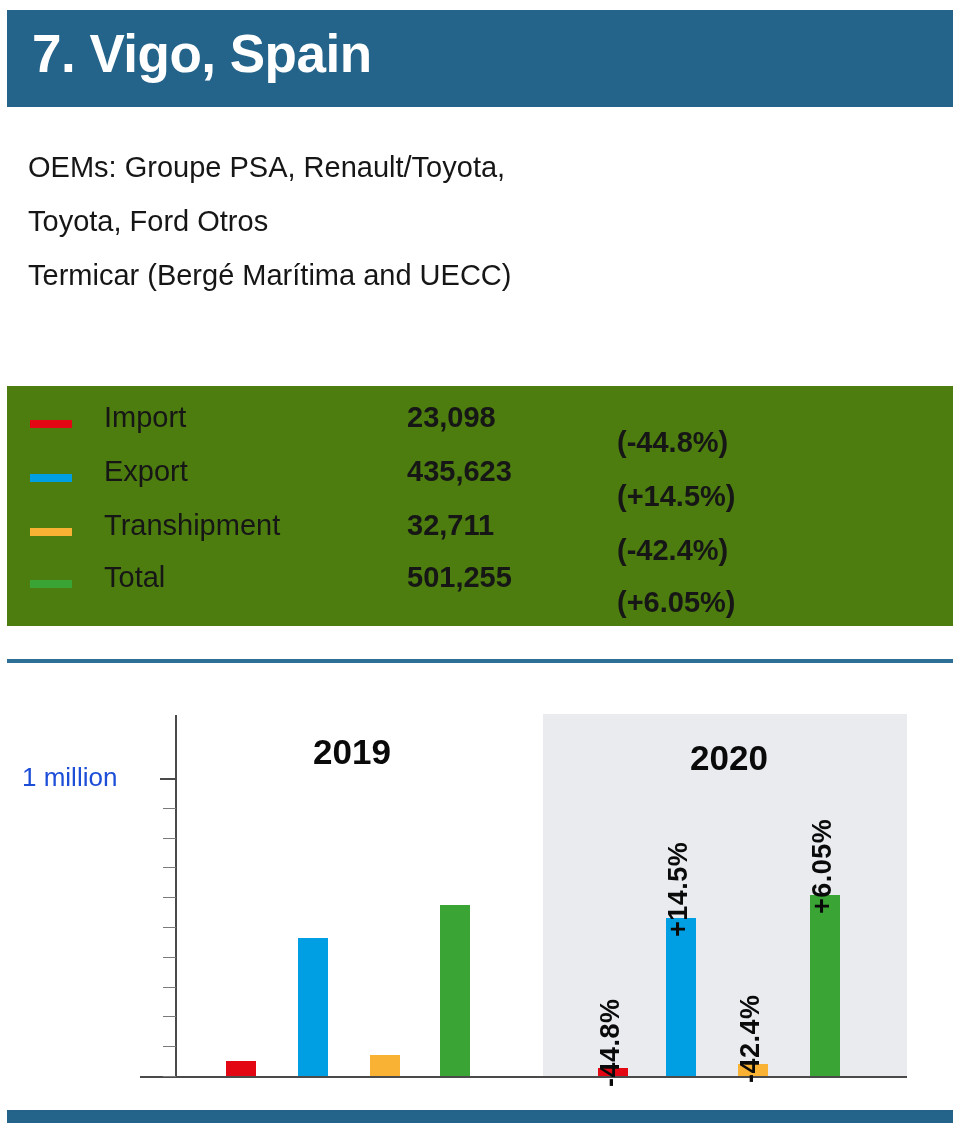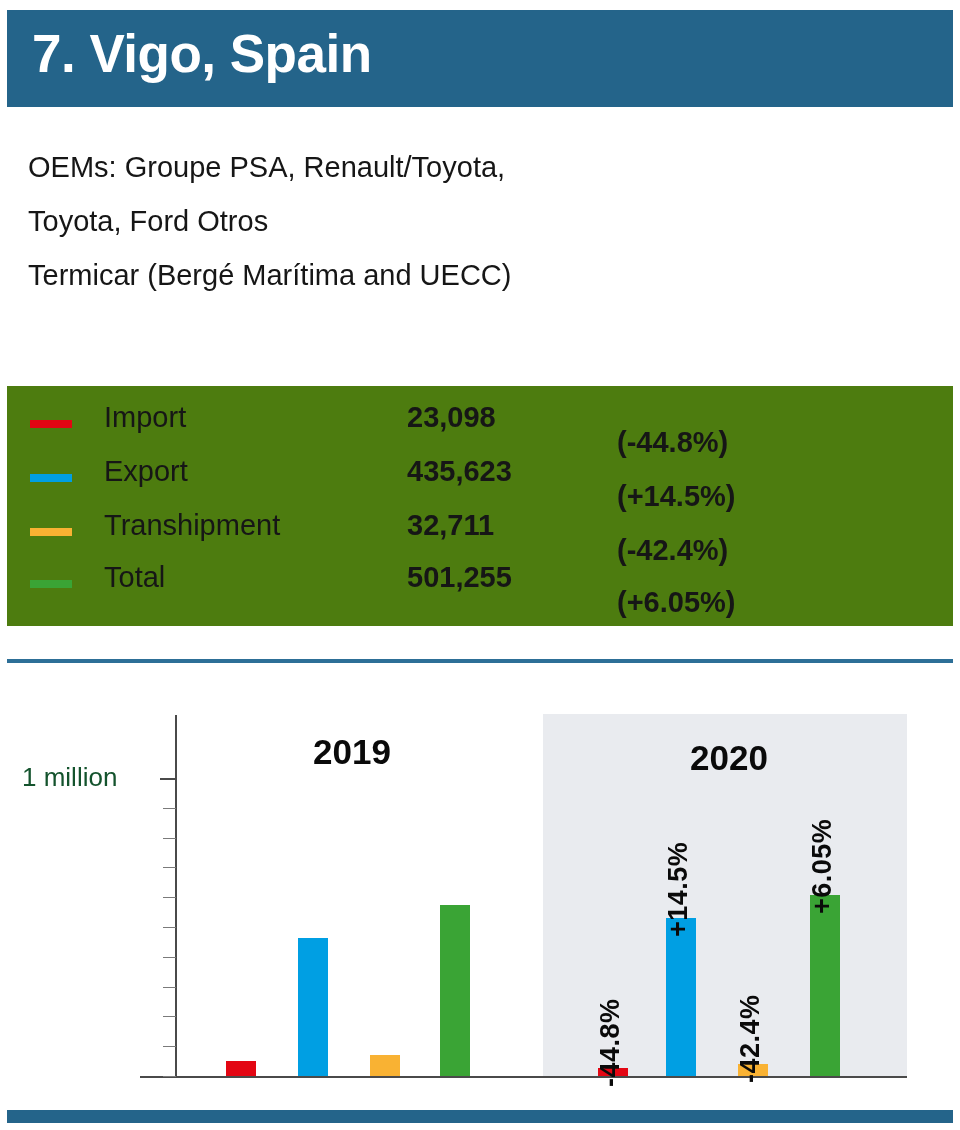--- a/index.html
+++ b/index.html
@@ -171,21 +171,21 @@
   .tick.minor {
     left: 163px;
     width: 13px;
   }
   .y-axis-label {
     position: absolute;
     left: 22px;
     top: 99px;
     font-size: 26px;
     white-space: nowrap;
-    color: #14532d;
+    color: #1d4ed8;
   }
   .year-label {
     position: absolute;
     font-size: 35px;
     font-weight: bold;
     white-space: nowrap;
     color: #0a0a0a;
   }
   .year-2019 { left: 313px; top: 69px; text-align: center; }
   .year-2020 { left: 690px; top: 75px; }

